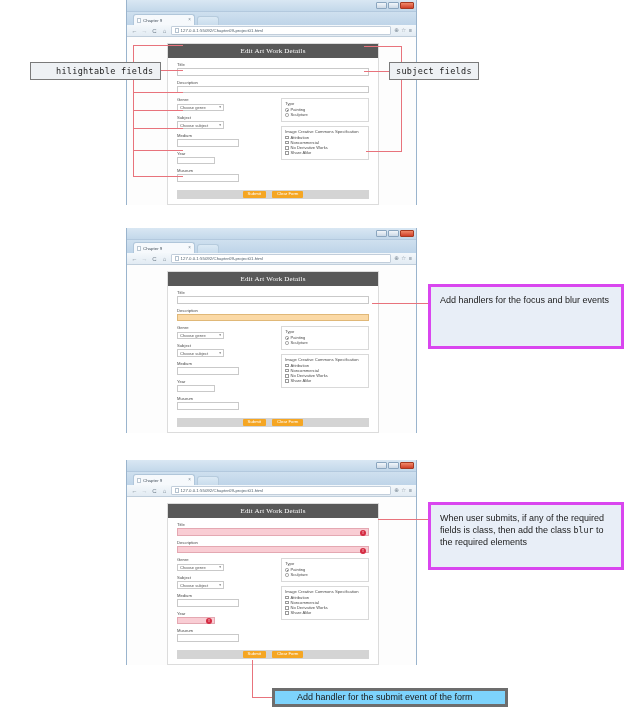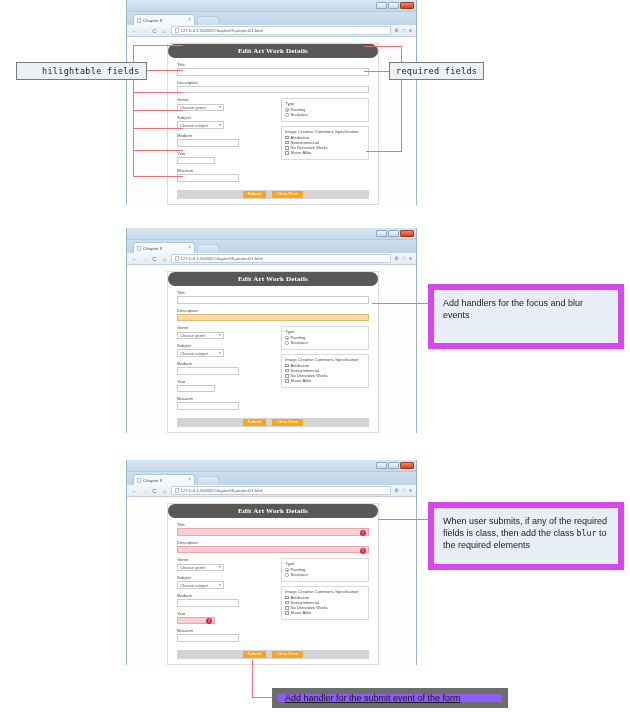--- a/index.html
+++ b/index.html
@@ -121,23 +121,22 @@
   .formwrap {
     position:absolute;
     background:#ffffff;
     border:1px solid #dcdcdc;
   }
   .form-title {
     background:#585858;
     color:#ffffff;
     text-align:center;
     font-family:"Liberation Serif", serif;
-    font-weight:bold;
+    font-weight:normal;
     letter-spacing:0.2px;
-    border-radius:7px;
   }
   .form-body { padding:5px 9px 0 9px; position:relative; }
   .fld-label {
     font-size:4.2px; color:#4a4a4a;
     margin-bottom:1px; line-height:1;
   }
   .txtbox {
     background:#ffffff;
     border:1px solid #c9c9c9;
     height:7.5px;
@@ -209,27 +208,27 @@
     padding:1.5px 5px;
     border:none;
     border-radius:1px;
     line-height:1;
   }
 
   
   .callout {
     position:absolute;
     background:#e8eef7;
-    border:6px solid #d946ef;
+    border:3px solid #d946ef;
     font-size:9px;
     color:#1b1b1b;
     line-height:1.35;
     padding:7px 9px;
   }
-  .callout.plain { background:#8b5cf6; border-color:#6d6d6d; padding:4px 7px;text-decoration:underline; }
+  .callout.plain { background:#7dd3fc; border-color:#6d6d6d; padding:4px 22px; }
   .mono-tag {
     position:absolute;
     background:#eef1f4;
     border:1px solid #7a7a7a;
     font-family:"DejaVu Sans Mono", monospace;
     font-size:8.5px;
     color:#1b1b1b;
     padding:3px 6px;
     letter-spacing:0.3px;
     white-space:nowrap;
@@ -349,32 +348,32 @@
 <div class="line v" style="left:133px; top:45px; height:132px;"></div>
 <div class="line h" style="left:133px; top:45px; width:50px;"></div>
 <div class="line h" style="left:133px; top:70px; width:50px;"></div>
 <div class="line h" style="left:133px; top:92px; width:50px;"></div>
 <div class="line h" style="left:133px; top:110px; width:50px;"></div>
 <div class="line h" style="left:133px; top:128px; width:50px;"></div>
 <div class="line h" style="left:133px; top:150px; width:50px;"></div>
 <div class="line h" style="left:133px; top:176px; width:50px;"></div>
 <div class="line h" style="left:146px; top:70px; width:14px;"></div>
 
-<div class="mono-tag" style="left:16px; top:62px;padding-left:25px;">
+<div class="mono-tag" style="left:30px; top:62px;padding-left:25px;">
   <span>hilightable fields</span>
 </div>
 
 <div class="line v" style="left:401px; top:46px; height:106px;"></div>
 <div class="line h" style="left:364px; top:46px; width:38px;"></div>
 <div class="line h" style="left:364px; top:71px; width:38px;"></div>
 <div class="line h" style="left:366px; top:151px; width:36px;"></div>
 <div class="line h" style="left:385px; top:71px; width:18px;"></div>
 
 <div class="mono-tag" style="left:389px; top:62px;">
-  <span>required fields</span>
+  <span>subject fields</span>
 </div>
 
 <div class="browser" style="left:126px; top:228px; width:291px; height:205px;">
   <div class="win-chrome">
     <div class="win-btns">
       <div class="win-btn"></div>
       <div class="win-btn"></div>
       <div class="win-btn close"></div>
     </div>
   </div>

